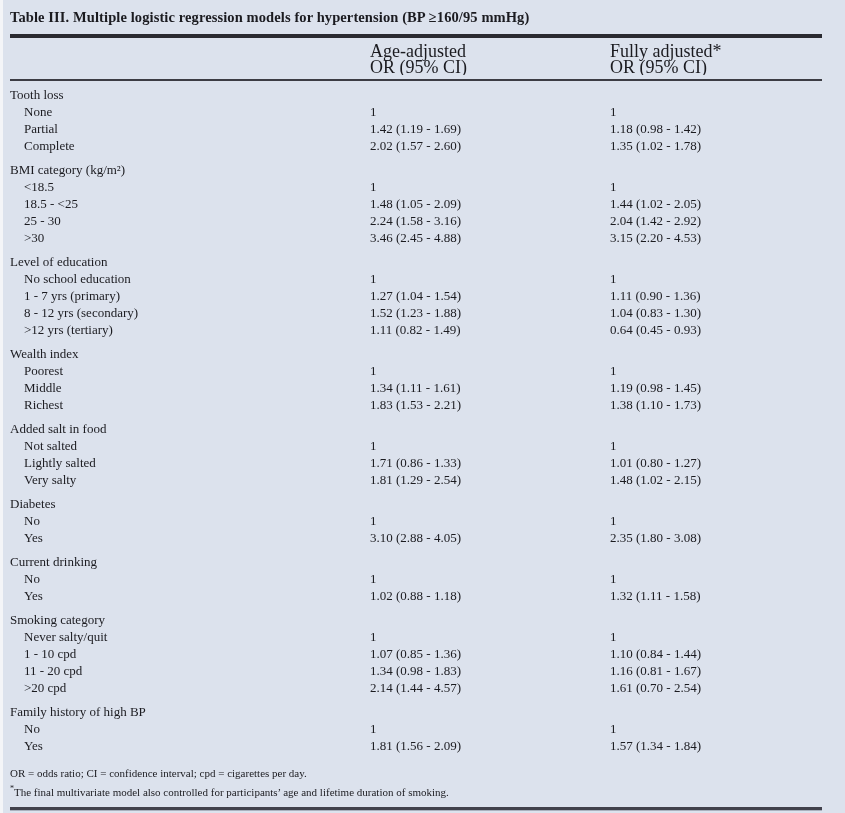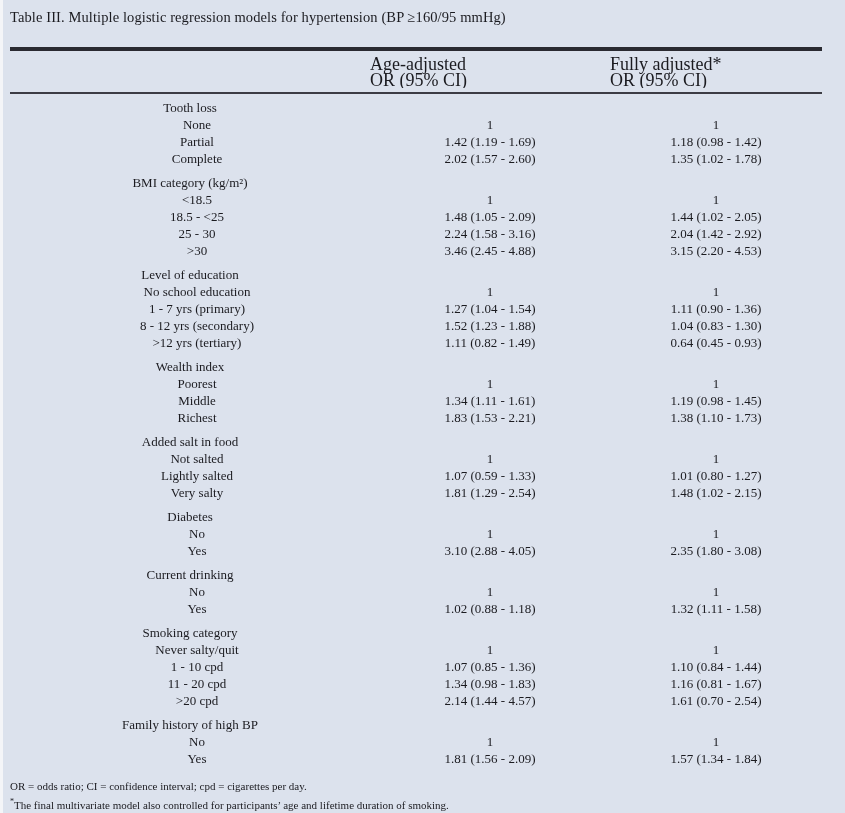--- a/index.html
+++ b/index.html
@@ -16,24 +16,24 @@
     position: absolute;
     left: 0; top: 0; bottom: 0;
     width: 3px;
     background: rgba(250,250,250,0.8);
   }
   .sheet {
     padding: 8px 23px 0 10px; 
   }
   .title {
     font-size: 14.5px;
-    font-weight: normal;
+    font-weight: bold;
     letter-spacing: 0.1px;
     line-height: 19px;
-    padding-bottom: 20px;
+    padding-bottom: 7px;
   }
   .rule-thick {
     height: 4px;
     background: #2a2a31;
   }
   .rule-thin {
     height: 2px;
     background: #3c3c44;
   }
   .rule-bottom {
@@ -53,21 +53,21 @@
   .col-head {
     font-size: 18px;
     line-height: 16px;
   }
   .tbody {
     padding-top: 2px;
     font-size: 13px;
   }
   .section { margin-top: 7px; }
   .section:first-child { margin-top: 3px; }
-  .row { line-height: 17px; text-align: center; }
+  .row { line-height: 17px; }
   .cell { white-space: nowrap; overflow: hidden; }
   .section-header { padding-left: 0; }
   .item-label { padding-left: 14px; }
   .footnotes {
     margin-top: 11px;
     font-size: 11px;
     line-height: 16px;
   }
   .footnotes sup { font-size: 8px; }
 </style>
@@ -221,21 +221,21 @@
     </div>
 
   <div class="grid-row row">
     <div class="cell item-label">Not salted</div>
     <div class="cell value">1</div>
     <div class="cell value">1</div>
   </div>
 
   <div class="grid-row row">
     <div class="cell item-label">Lightly salted</div>
-    <div class="cell value">1.07 (0.59 - 1.33)</div>
+    <div class="cell value">1.71 (0.86 - 1.33)</div>
     <div class="cell value">1.01 (0.80 - 1.27)</div>
   </div>
 
   <div class="grid-row row">
     <div class="cell item-label">Very salty</div>
     <div class="cell value">1.81 (1.29 - 2.54)</div>
     <div class="cell value">1.48 (1.02 - 2.15)</div>
   </div>
 </div>
 

